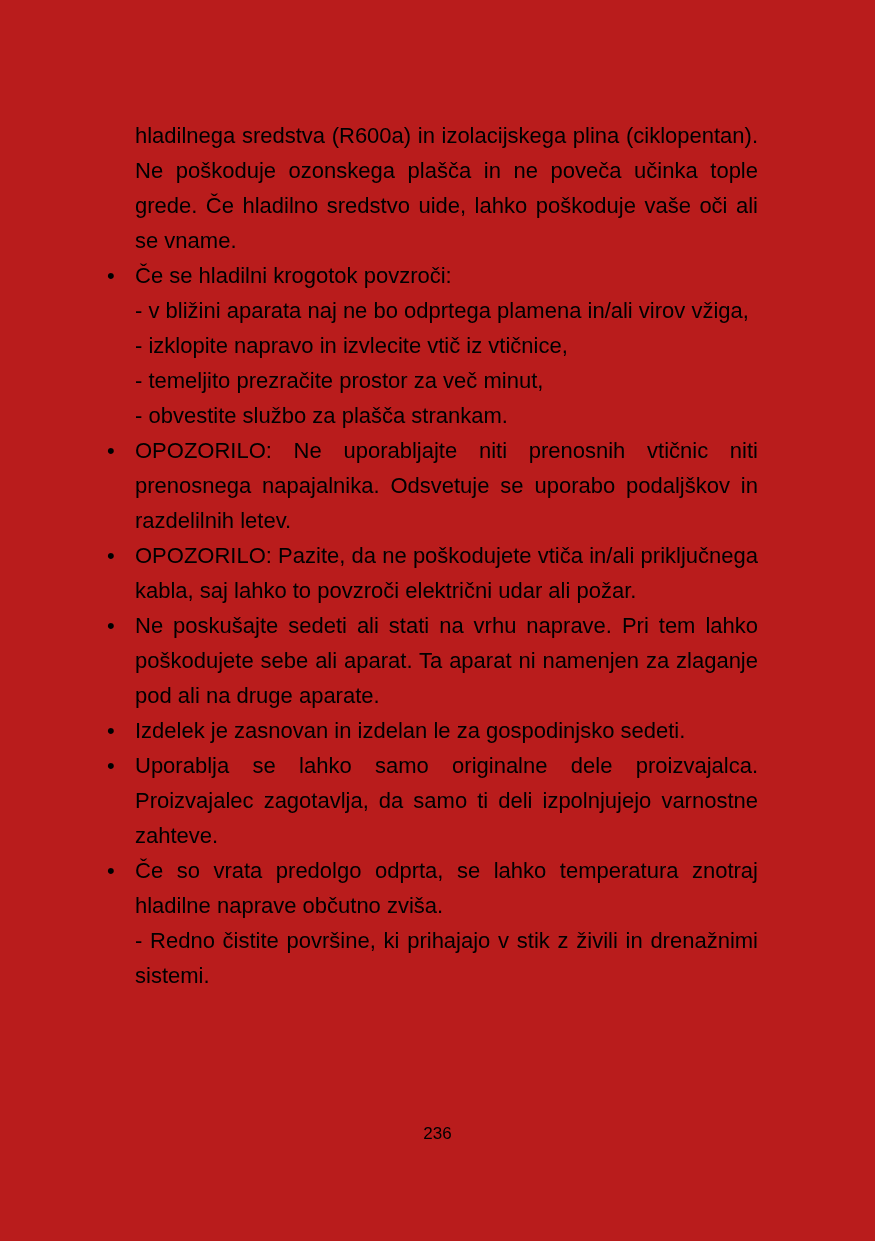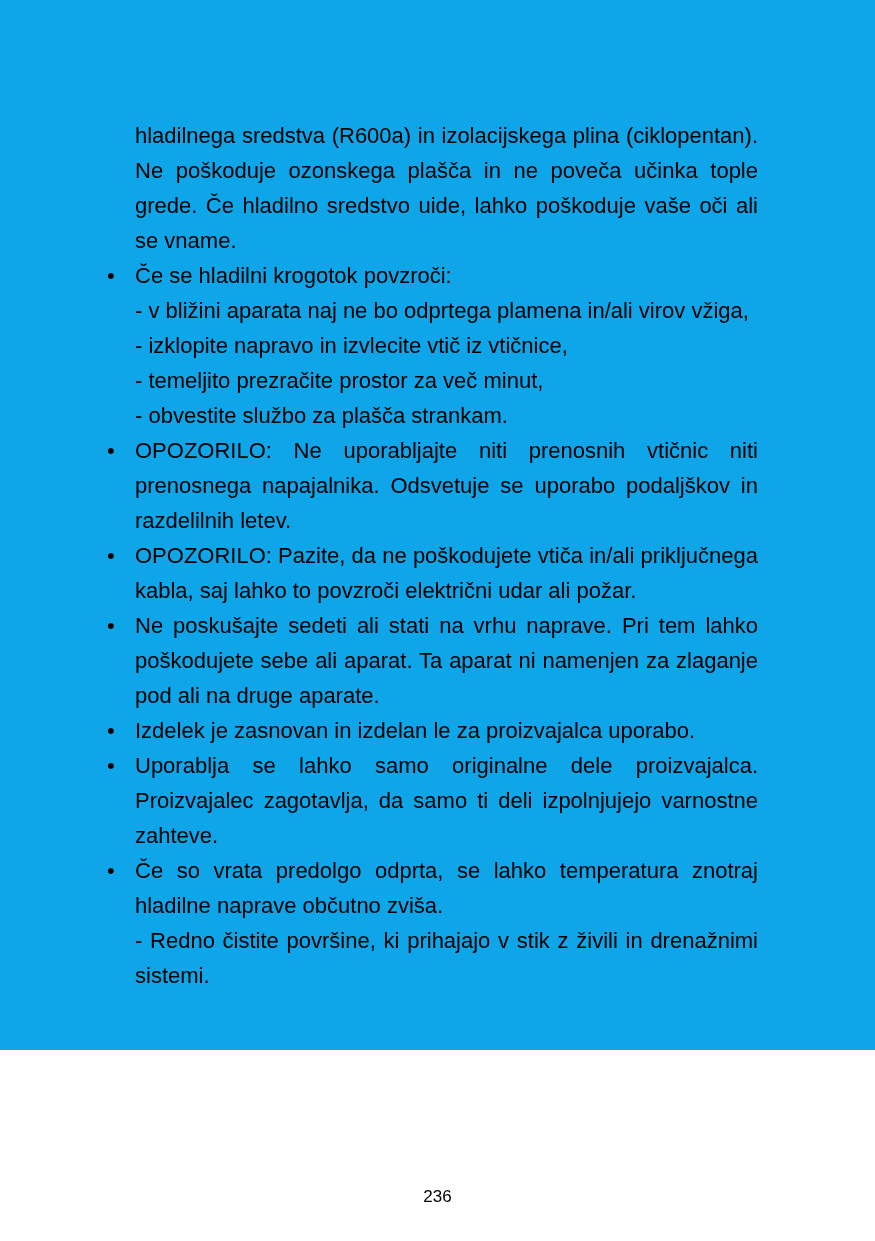--- a/index.html
+++ b/index.html
@@ -10,23 +10,23 @@
   body {
     width: 875px;
     height: 1241px;
     position: relative;
     font-family: "Liberation Sans", sans-serif;
     color: #000000;
     overflow: hidden;
   }
   .page {
     width: 875px;
-    height: 1050px;
+    height: 1241px;
     position: relative;
-    background: #0ea5e9;
+    background: #b91c1c;
   }
   .content {
     position: absolute;
     top: 118px;
     left: 135px;
     width: 623px;
     font-size: 22px;
     line-height: 35px;
     text-align: justify;
   }
@@ -49,21 +49,21 @@
     top: 0;
     font-size: 22px;
     line-height: 35px;
   }
   .para {
     margin: 0;
     padding: 0;
   }
   .page-number {
     position: absolute;
-    top: 1185px;
+    top: 1122px;
     left: 0;
     width: 875px;
     text-align: center;
     font-size: 17px;
     line-height: 24px;
   }
 </style>
 </head>
 <body>
 
@@ -81,21 +81,21 @@
         <li>
           <div class="para">OPOZORILO: Ne uporabljajte niti prenosnih vtičnic niti prenosnega napajalnika. Odsvetuje se uporabo podaljškov in razdelilnih letev.</div>
         </li>
         <li>
           <div class="para">OPOZORILO: Pazite, da ne poškodujete vtiča in/ali priključnega kabla, saj lahko to povzroči električni udar ali požar.</div>
         </li>
         <li>
           <div class="para">Ne poskušajte sedeti ali stati na vrhu naprave. Pri tem lahko poškodujete sebe ali aparat. Ta aparat ni namenjen za zlaganje pod ali na druge aparate.</div>
         </li>
         <li>
-          <div class="para">Izdelek je zasnovan in izdelan le za proizvajalca uporabo.</div>
+          <div class="para">Izdelek je zasnovan in izdelan le za gospodinjsko sedeti.</div>
         </li>
         <li>
           <div class="para">Uporablja se lahko samo originalne dele proizvajalca. Proizvajalec zagotavlja, da samo ti deli izpolnjujejo varnostne zahteve.</div>
         </li>
         <li>
           <div class="para">Če so vrata predolgo odprta, se lahko temperatura znotraj hladilne naprave občutno zviša.</div>
           <div class="para">- Redno čistite površine, ki prihajajo v stik z živili in drenažnimi sistemi.</div>
         </li>
       </ul>
   </div>

